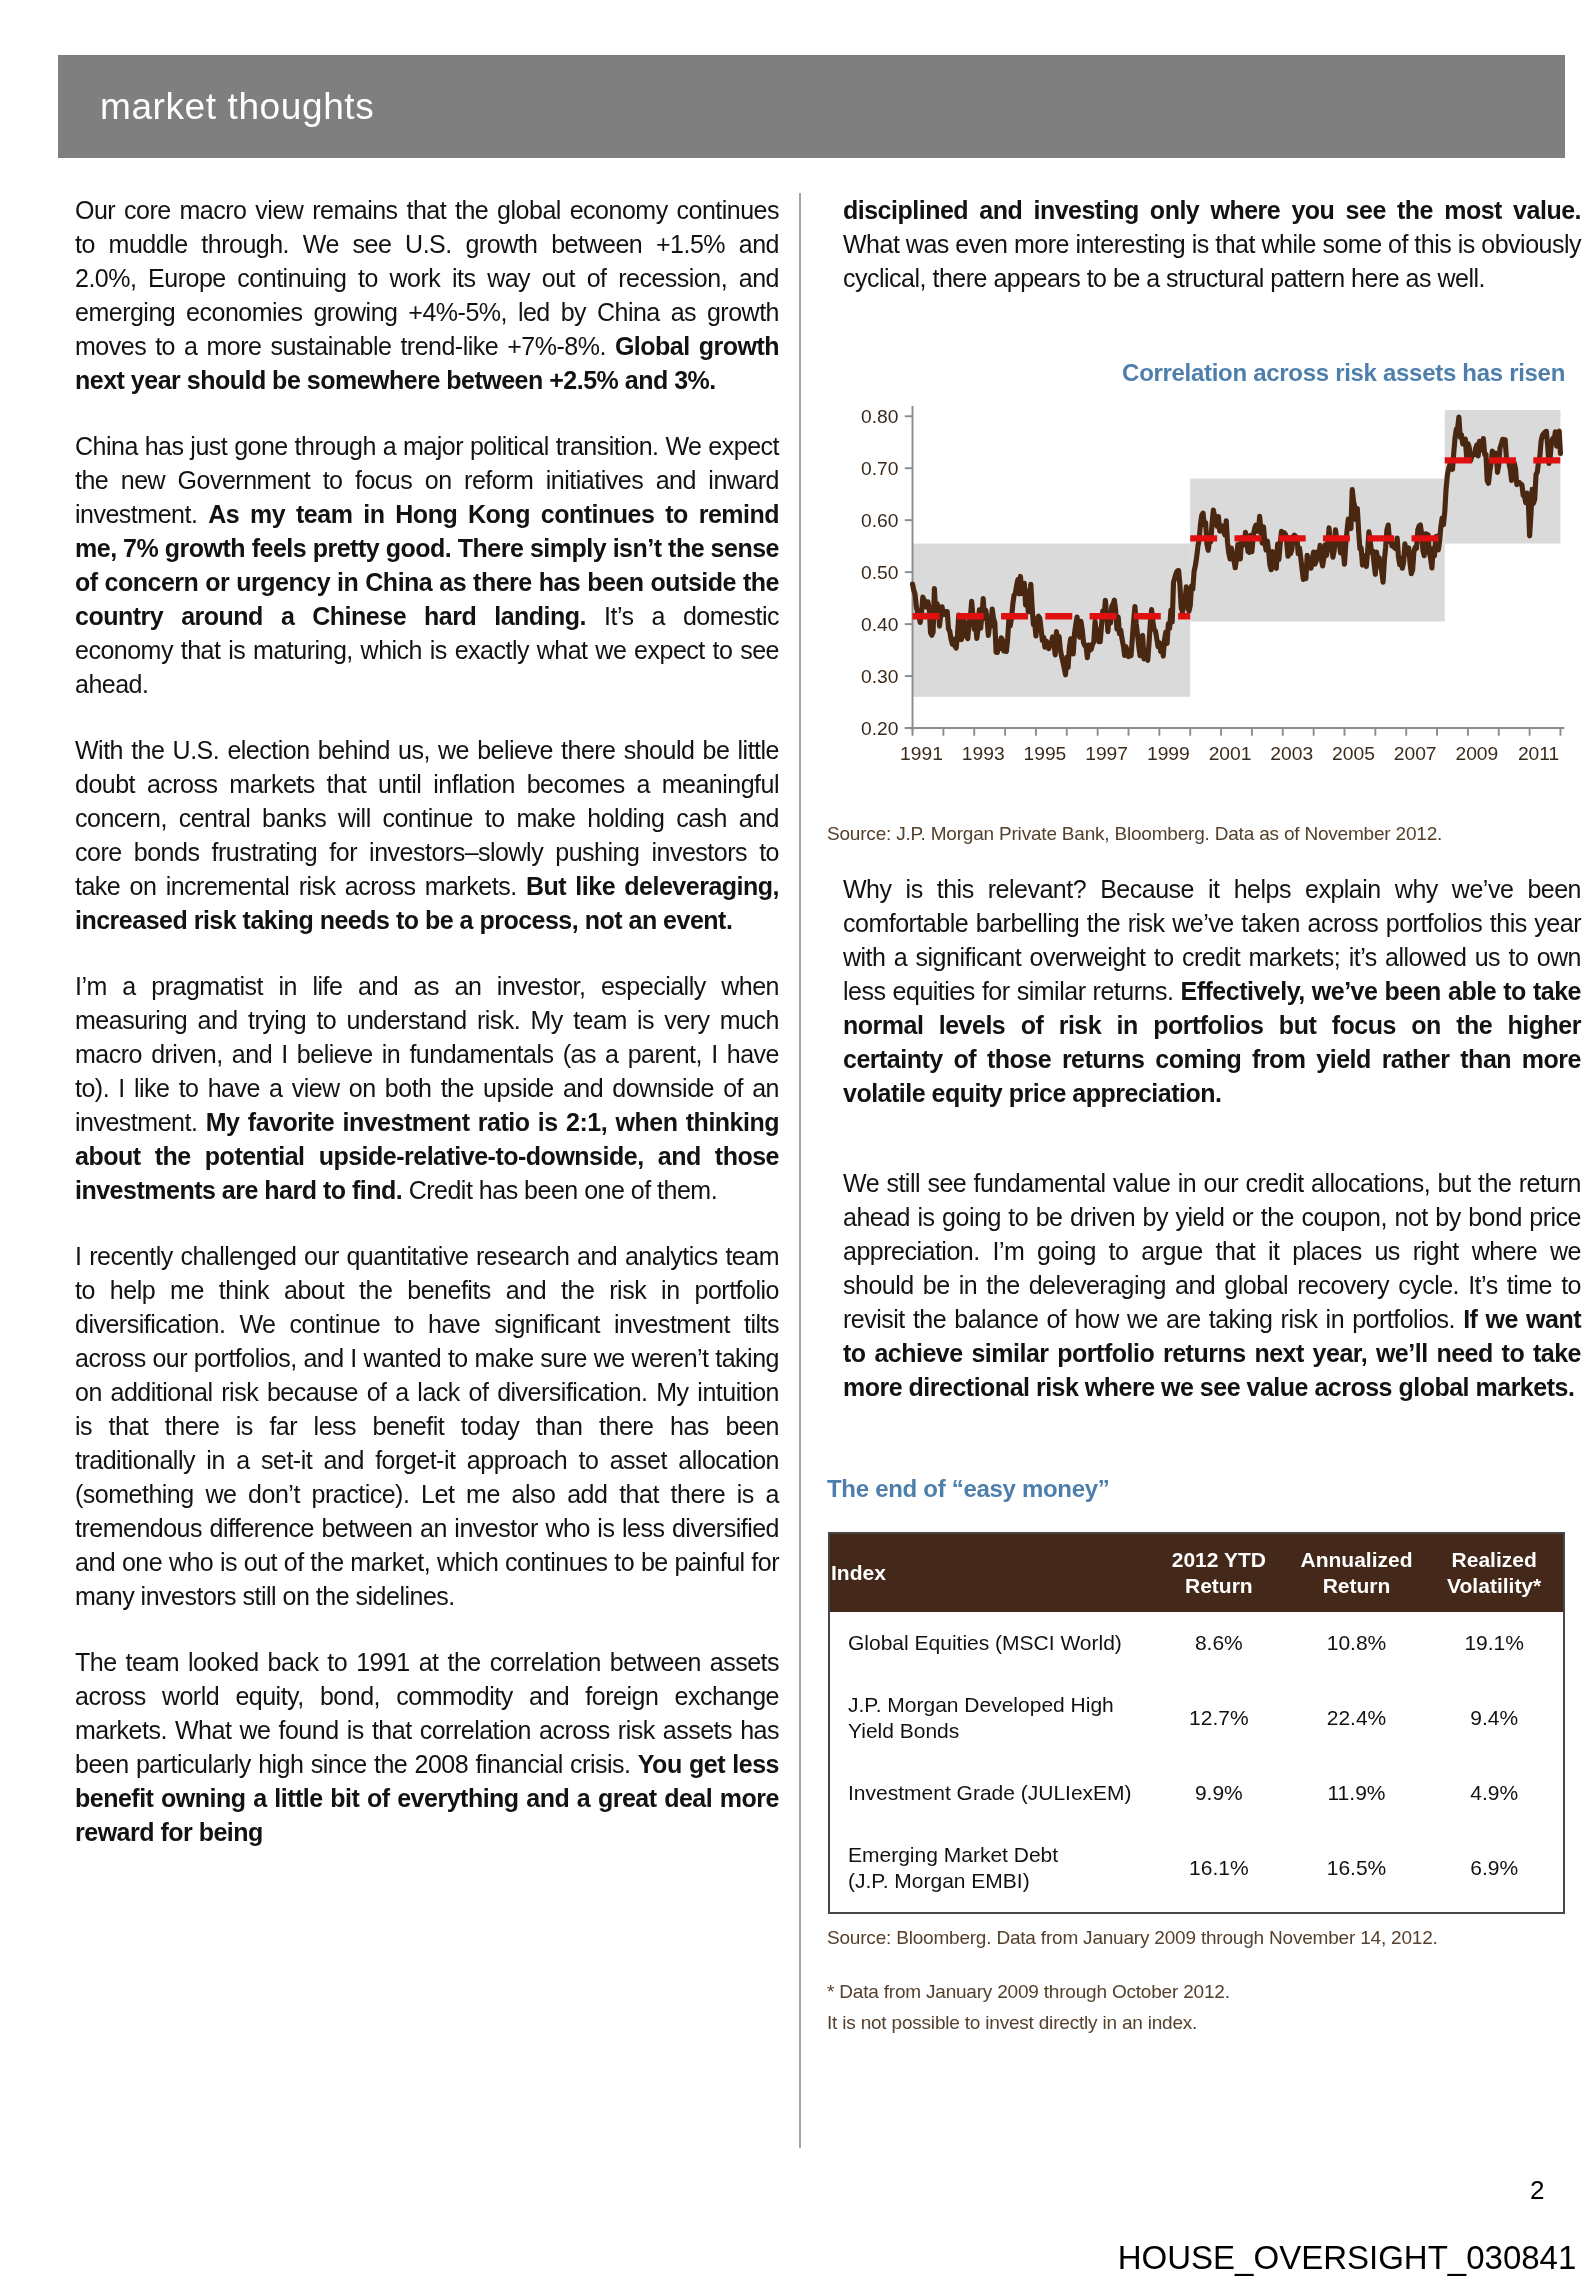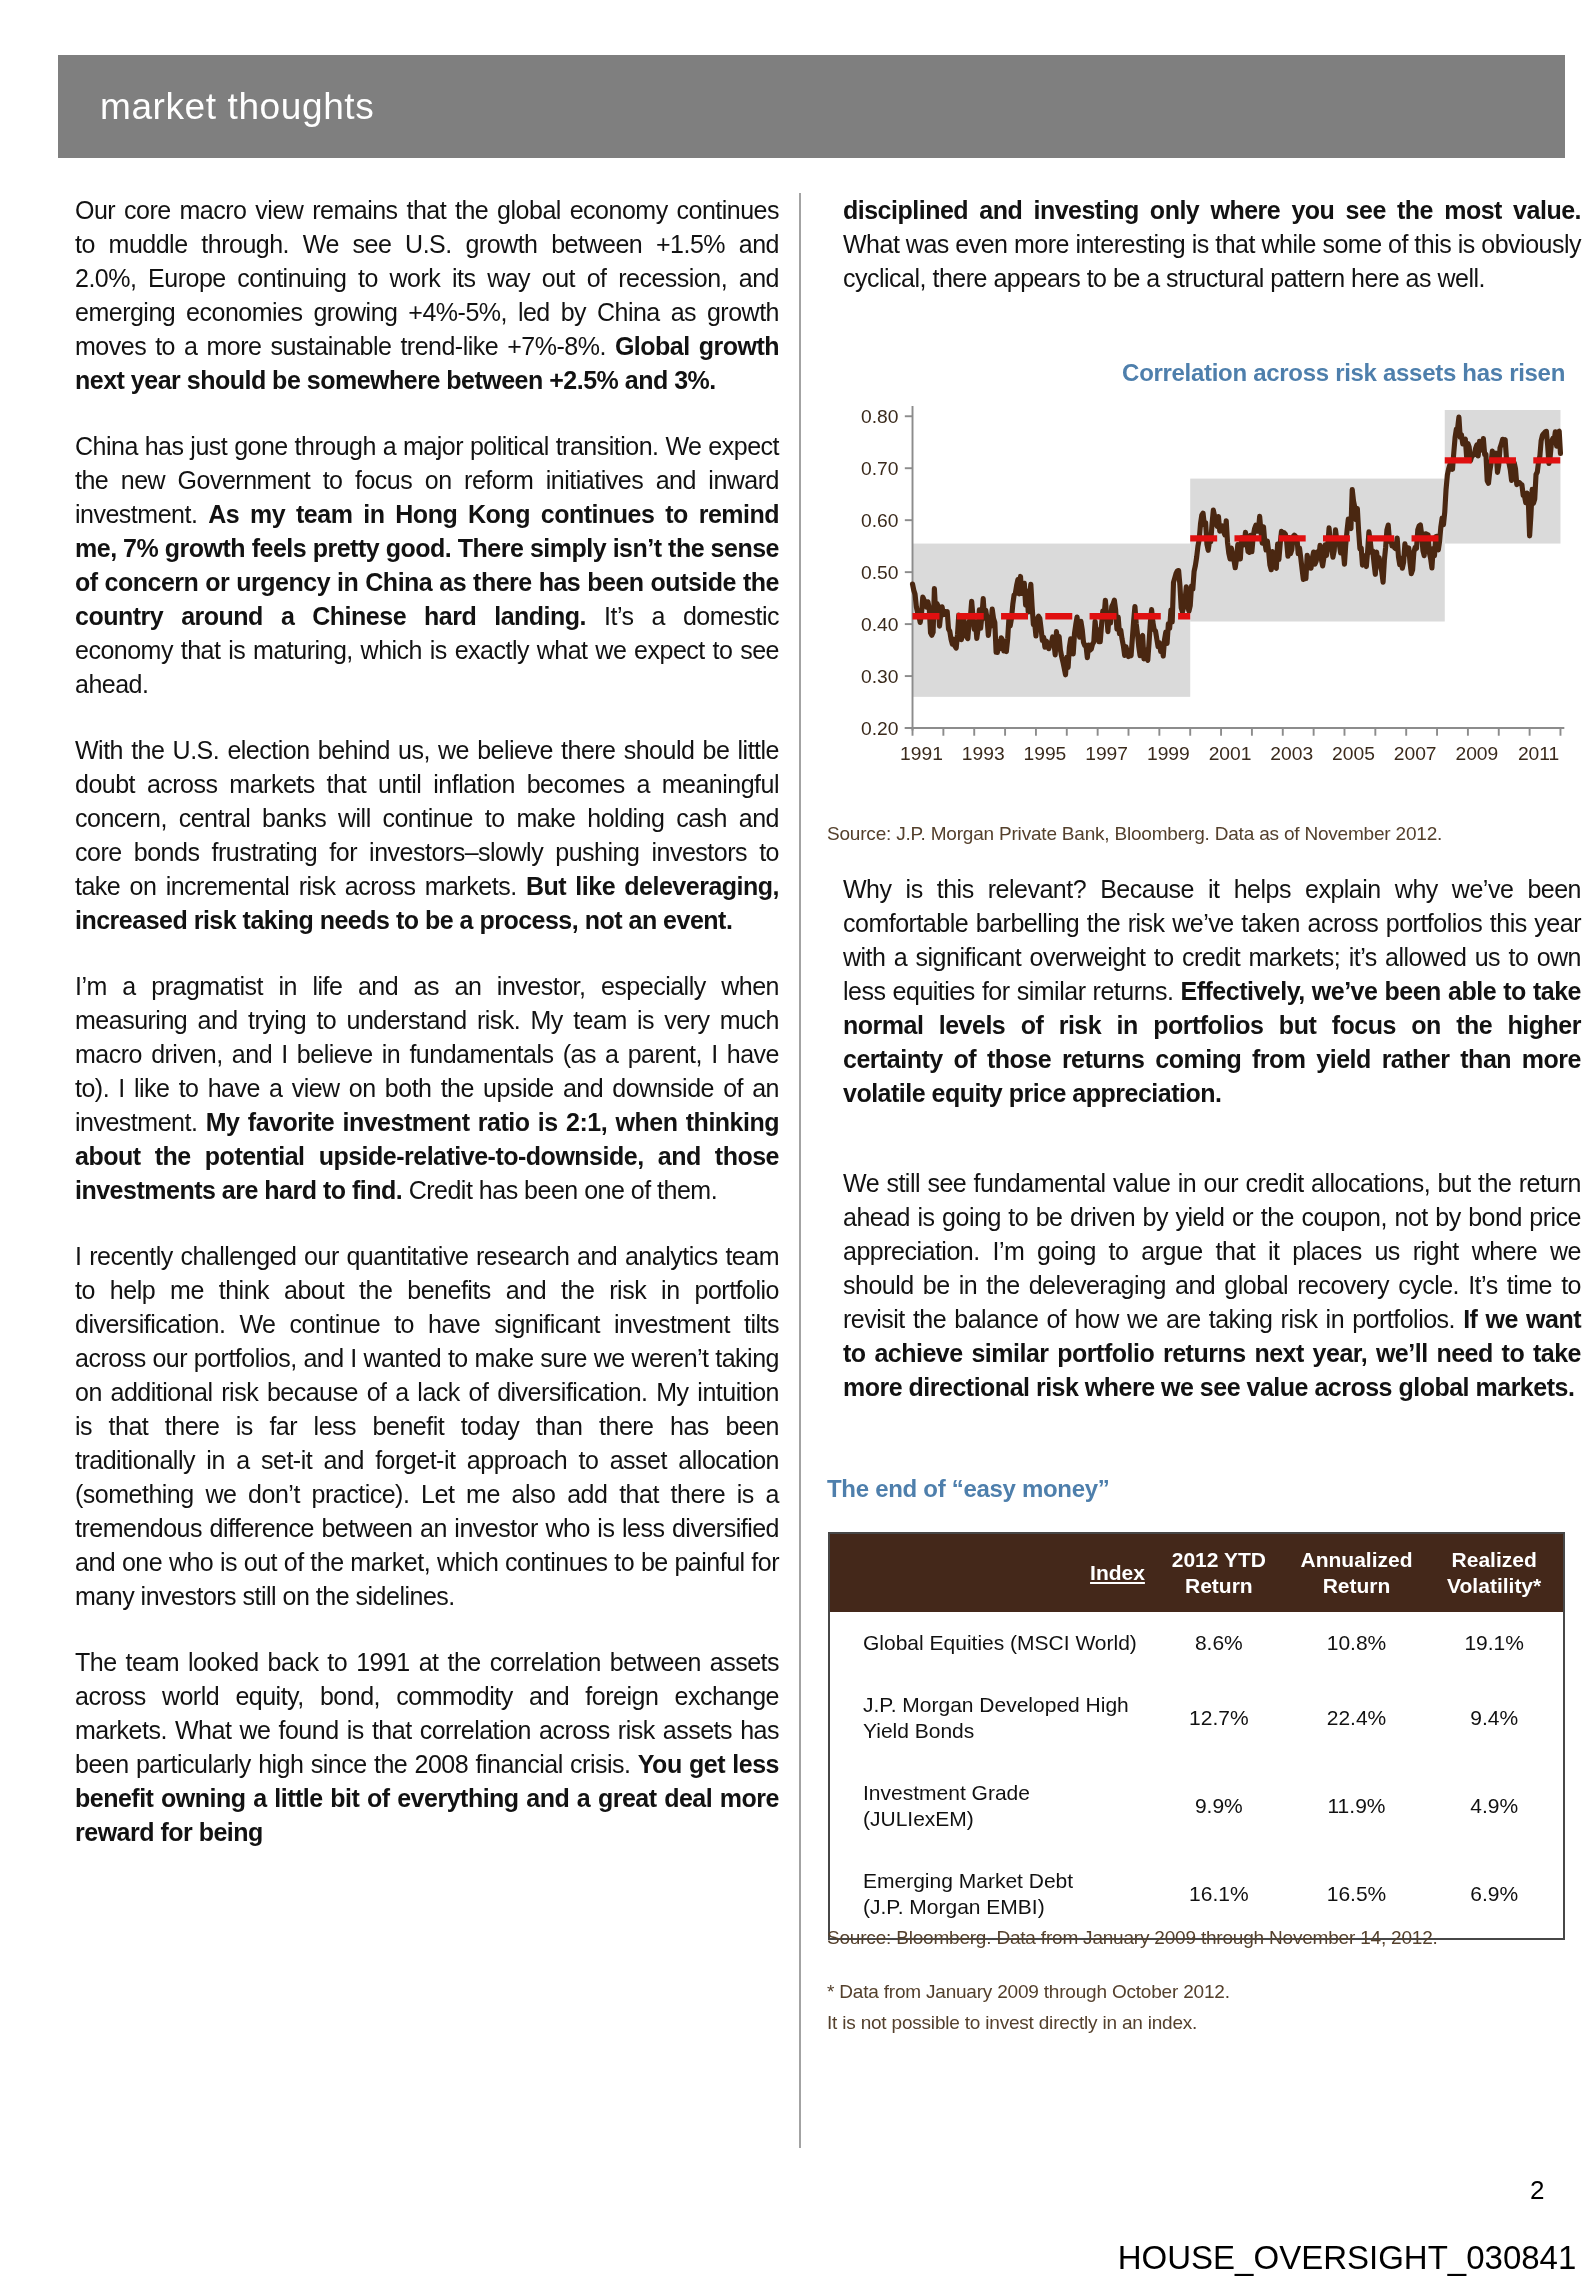--- a/index.html
+++ b/index.html
@@ -36,26 +36,26 @@
   svg.chart{position:absolute;left:829px;top:397px;width:738px;height:417px;}
   .tbl{
     position:absolute;left:828px;top:1532px;width:737px;
     border-collapse:collapse;table-layout:fixed;
     border:2.6px solid #474747;background:#ffffff;
   }
   .tbl th{
     background:#44281a;color:#ffffff;font-size:21px;font-weight:700;
     padding:13px 5.1px;white-space:pre-line;vertical-align:middle;line-height:26px;
   }
-  .tbl th.idx{text-align:right;padding-left:1px;text-decoration:underline;}
+  .tbl th.idx{text-align:left;padding-left:1px;}
   .tbl td{
     font-size:21px;color:#111111;padding:18px 5.1px;vertical-align:middle;
     text-align:center;line-height:26px;
   }
-  .tbl td.idx{text-align:left;padding-left:33px;white-space:pre-line;}
+  .tbl td.idx{text-align:left;padding-left:18px;white-space:pre-line;}
   .page-num{position:absolute;left:1530px;top:2175px;font-size:26px;color:#000;}
   .bates{position:absolute;right:16.7px;top:2239px;font-size:33px;color:#000;letter-spacing:0;}
 </style>
 </head>
 <body>
 
 <div class="band">
   <span>market thoughts</span>
 </div>
 

